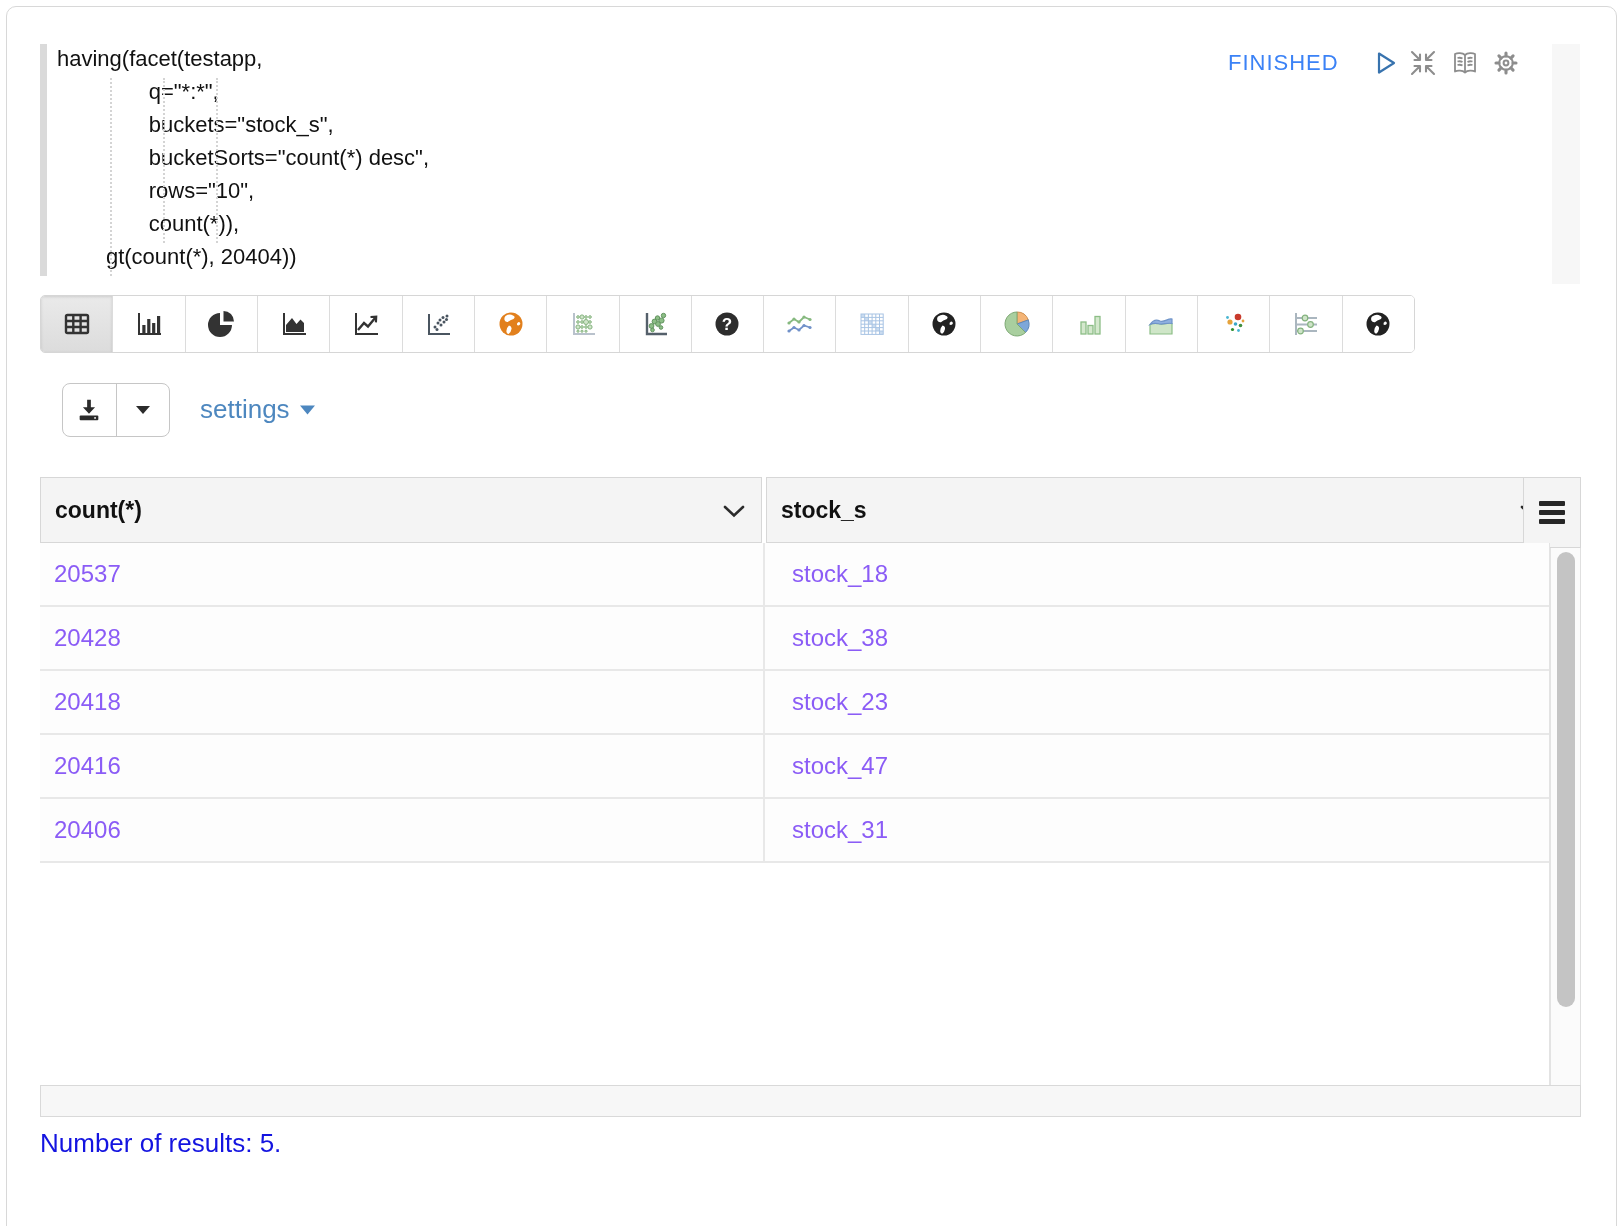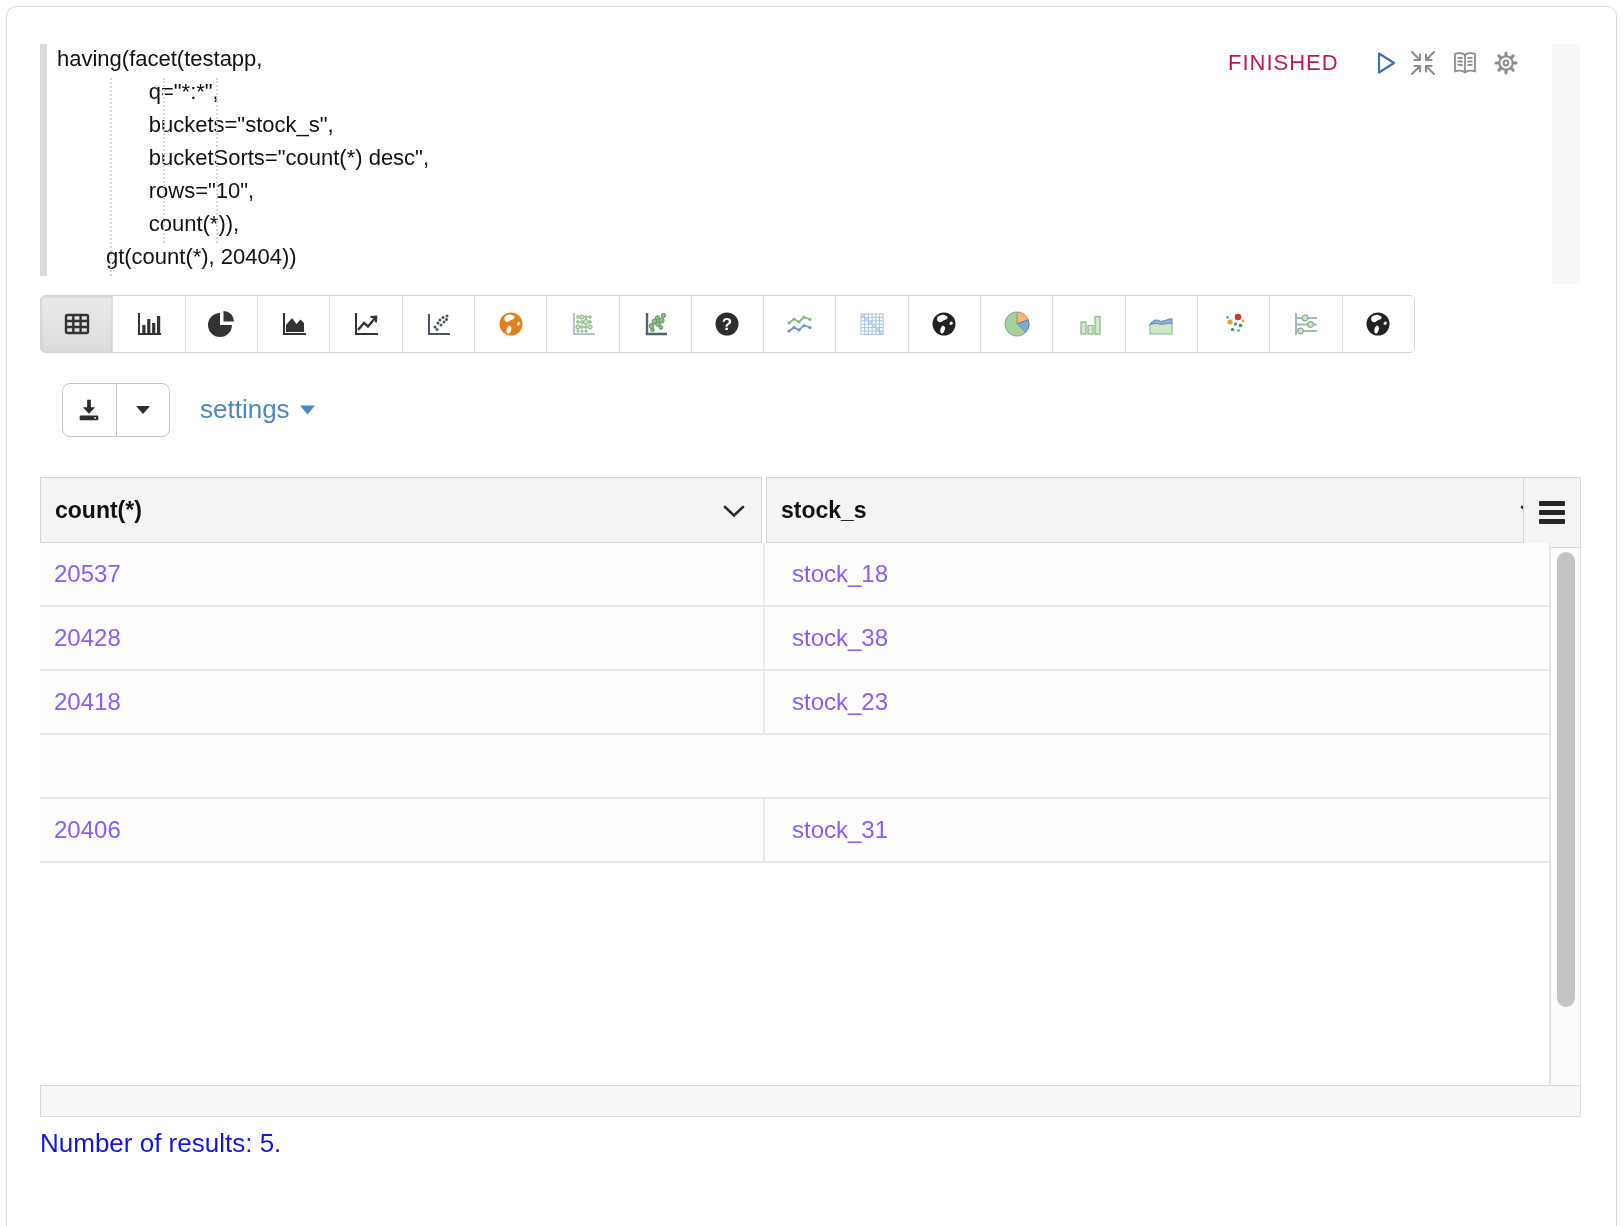--- a/index.html
+++ b/index.html
@@ -10,21 +10,21 @@
           border:1px solid #d8d8d8; border-radius:10px; background:#fff; }
 
   
   .editor-gutter { position:absolute; left:40px; top:44px; width:7px; height:232px; background:#dadada; }
   .code { position:absolute; left:57px; top:42px; font-family:Liberation Sans, sans-serif;
           font-size:22px; line-height:33px; color:#111; }
   .code-line { white-space:pre; }
   .indent-guide { position:absolute; width:0; border-left:2px dotted #d4d4d4; }
   .editor-scroll-strip { position:absolute; left:1552px; top:44px; width:28px; height:240px; background:#f7f7f7; }
 
-  .status-label { position:absolute; left:1228px; top:50px; font-size:22px; color:#be185d; letter-spacing:1px; }
+  .status-label { position:absolute; left:1228px; top:50px; font-size:22px; color:#3b82f6; letter-spacing:1px; }
   .pctl { position:absolute; width:30px; height:30px; top:48px; cursor:pointer; }
   .pctl svg { display:block; }
 
   
   .chart-toolbar { position:absolute; left:40px; top:295px; width:1375px; height:58px;
                    display:flex; border:1px solid #d6d6d6; border-radius:5px; background:#fff; overflow:hidden; }
   .chart-btn { flex:1 1 0; display:flex; align-items:center; justify-content:center;
                border-right:1px solid #dcdcdc; background:#fff; cursor:pointer; }
   .chart-btn:last-child { border-right:none; }
   .chart-btn.selected { background:linear-gradient(#eaeaea,#dcdcdc); box-shadow:inset 0 1px 3px rgba(0,0,0,.12); }
@@ -386,20 +386,22 @@
       </div>
       <div class="trow">
         <div class="tcell tcell-count">20428</div>
         <div class="tcell tcell-stock">stock_38</div>
       </div>
       <div class="trow">
         <div class="tcell tcell-count">20418</div>
         <div class="tcell tcell-stock">stock_23</div>
       </div>
       <div class="trow">
+        <div class="tcell tcell-count">20416</div>
+        <div class="tcell tcell-stock">stock_47</div>
       </div>
       <div class="trow">
         <div class="tcell tcell-count">20406</div>
         <div class="tcell tcell-stock">stock_31</div>
       </div>
     </div>
 
     <div class="vtrack">
       <div class="vthumb"></div>
     </div>

